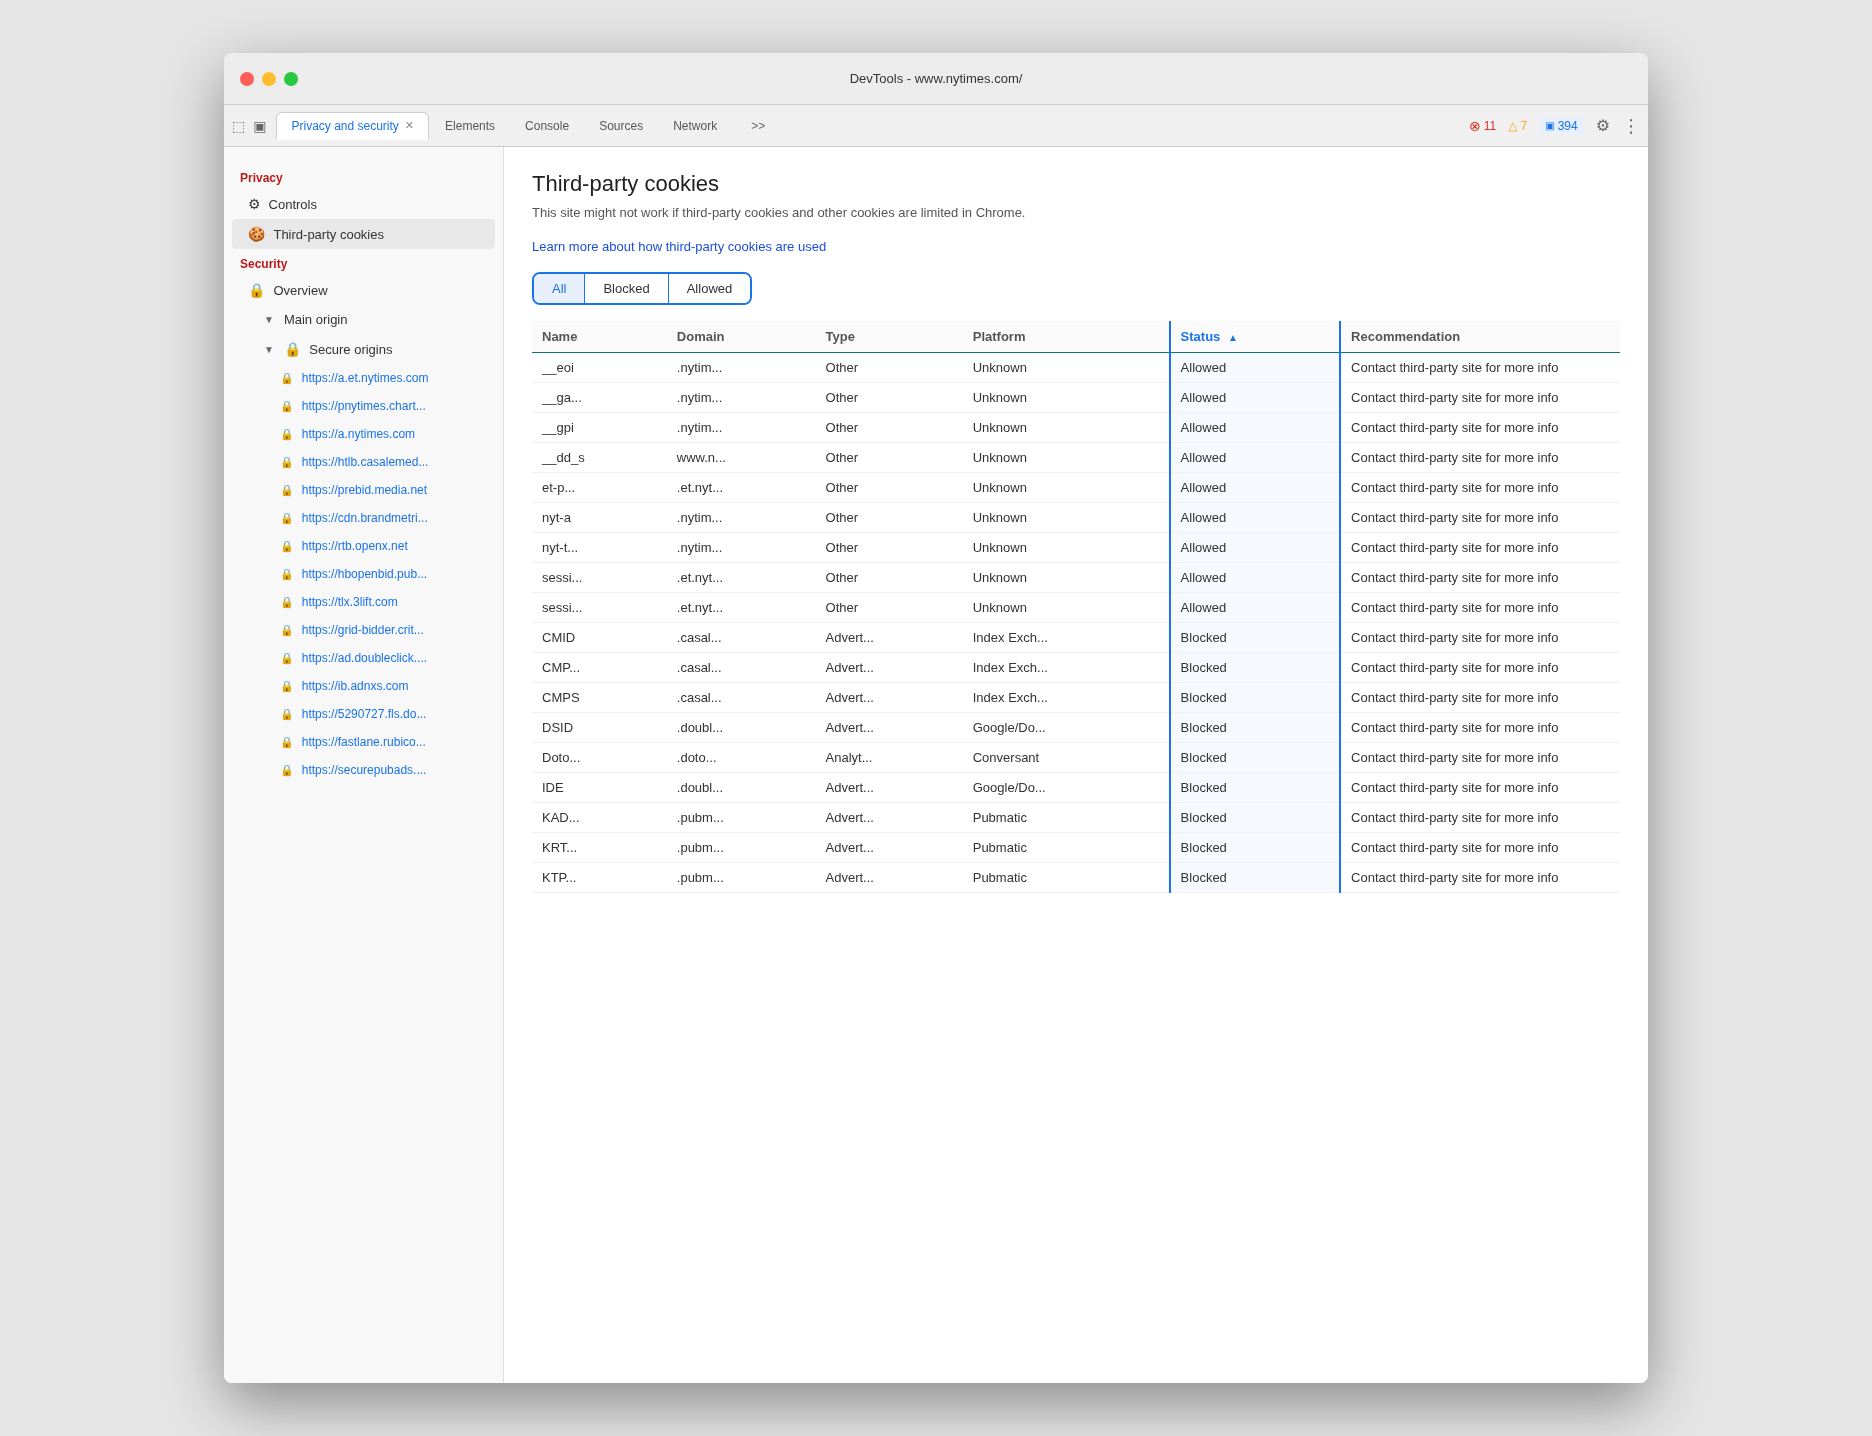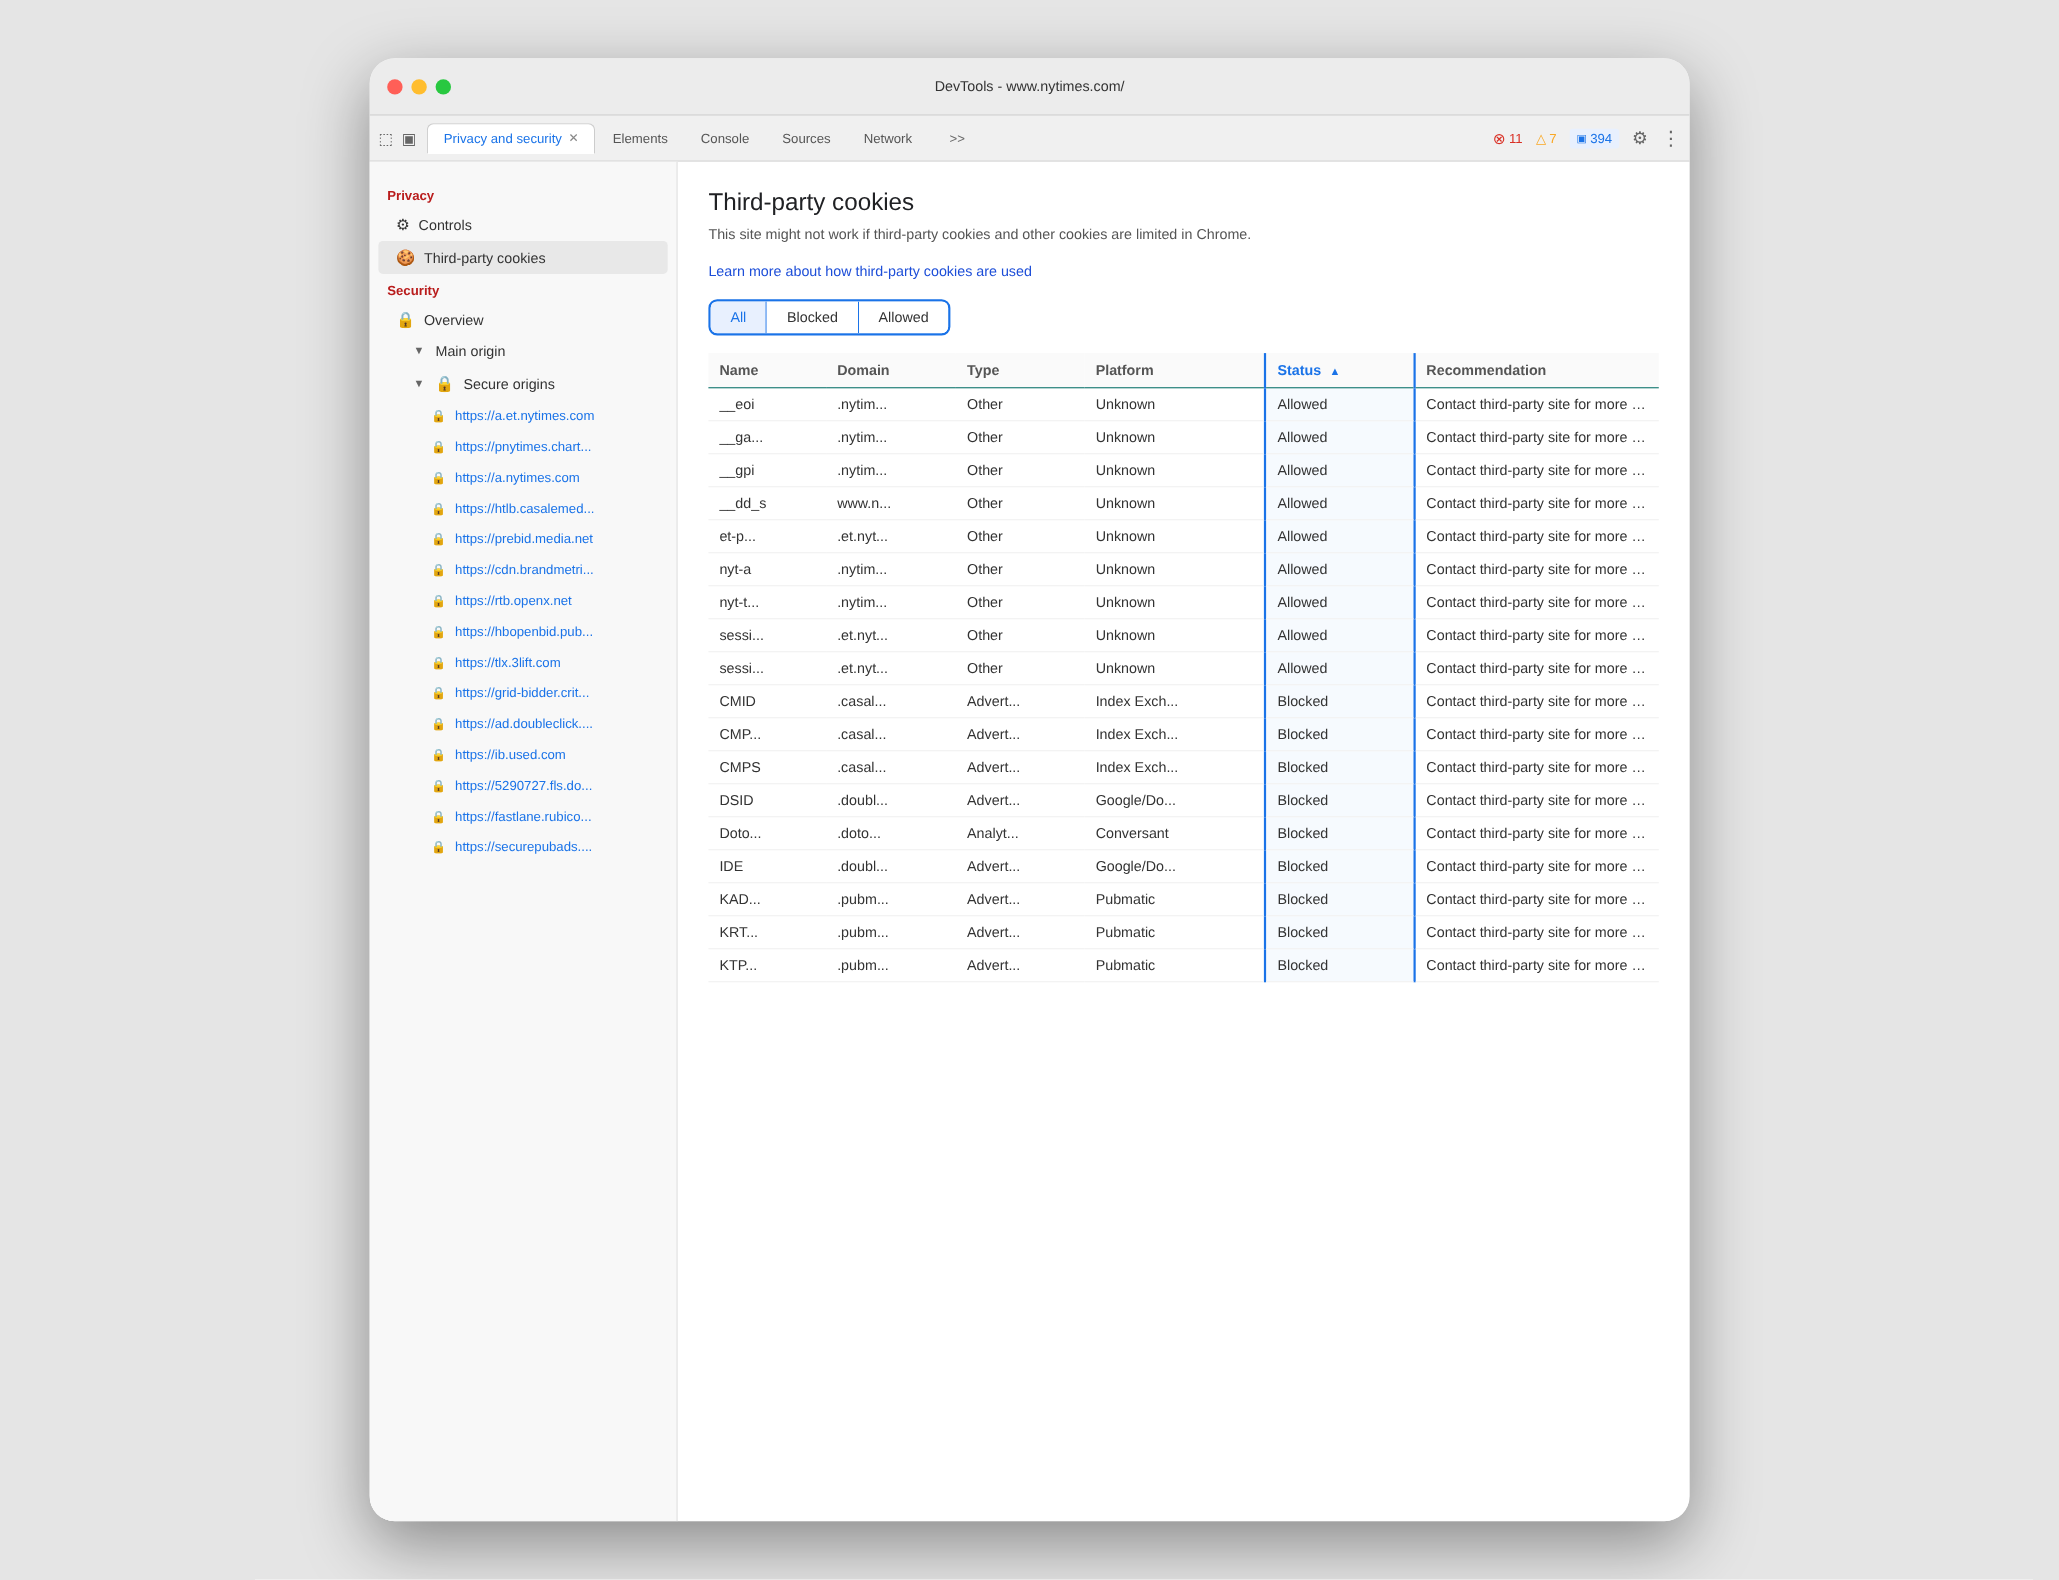--- a/index.html
+++ b/index.html
@@ -6,23 +6,23 @@
     body {
       font-family: -apple-system, BlinkMacSystemFont, 'Helvetica Neue', sans-serif;
       font-size: 13px;
       background: #e5e5e5;
       display: flex;
       align-items: center;
       justify-content: center;
       min-height: 100vh;
     }
     .window {
-      width: 1200px;
+      width: 1424px;
       background: #f5f5f5;
-      border-radius: 23px;
+      border-radius: 8px;
       box-shadow: 0 20px 60px rgba(0,0,0,0.4);
       overflow: hidden;
     }
     
     .titlebar {
       background: #ececec;
       border-bottom: 1px solid #d0d0d0;
       height: 52px;
       display: flex;
       align-items: center;
@@ -381,21 +381,21 @@
           <div class="sidebar-item sidebar-indent-2">
             <span class="icon green-icon" style="font-size:11px;">🔒</span>
             <span class="sidebar-link">https://grid-bidder.crit...</span>
           </div>
           <div class="sidebar-item sidebar-indent-2">
             <span class="icon green-icon" style="font-size:11px;">🔒</span>
             <span class="sidebar-link">https://ad.doubleclick....</span>
           </div>
           <div class="sidebar-item sidebar-indent-2">
             <span class="icon green-icon" style="font-size:11px;">🔒</span>
-            <span class="sidebar-link">https://ib.used.com</span>
+            <span class="sidebar-link">https://ib.adnxs.com</span>
           </div>
           <div class="sidebar-item sidebar-indent-2">
             <span class="icon green-icon" style="font-size:11px;">🔒</span>
             <span class="sidebar-link">https://5290727.fls.do...</span>
           </div>
           <div class="sidebar-item sidebar-indent-2">
             <span class="icon green-icon" style="font-size:11px;">🔒</span>
             <span class="sidebar-link">https://fastlane.rubico...</span>
           </div>
           <div class="sidebar-item sidebar-indent-2">

